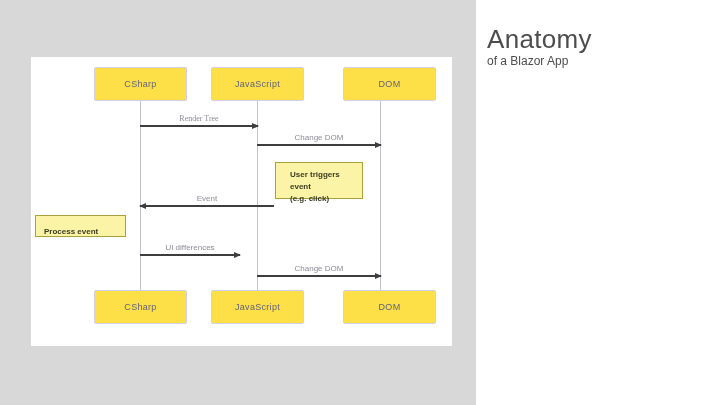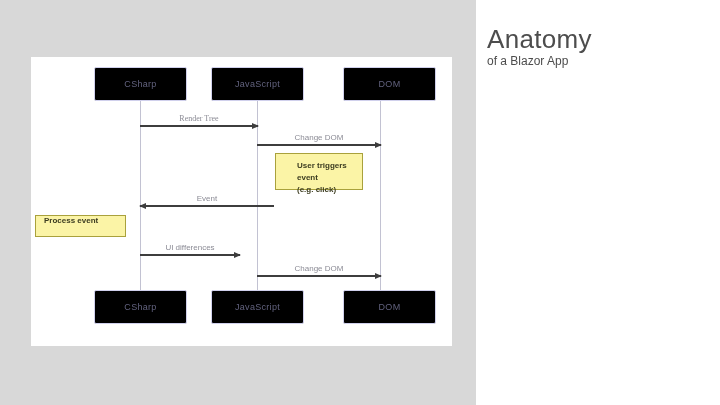--- a/index.html
+++ b/index.html
@@ -13,21 +13,21 @@
 
   
   .backdrop { position: absolute; left: 0; top: 0; width: 476px; height: 405px; background: #d8d8d8; }
 
   
   .canvas { position: absolute; left: 31px; top: 57px; width: 421px; height: 289px; background: #ffffff; }
 
   
   .actor {
     position: absolute; width: 93px; height: 34px;
-    background: #000000; border: 1px solid #d0d0ec; border-radius: 2px;
+    background: #fde047; border: 1px solid #d0d0ec; border-radius: 2px;
     display: flex; align-items: center; justify-content: center;
     font-size: 9px; color: #62627e; letter-spacing: 0.3px;
     box-sizing: border-box;
   }
   .actor.top { top: 10px; }
   .actor.bottom { top: 233px; }
   .a-csharp { left: 63px; }
   .a-js { left: 180px; }
   .a-dom { left: 303px; margin-left: 9px; }
 
@@ -60,22 +60,22 @@
   .m4 { left: 109px; width: 100px; top: 186px; }
   .m5 { left: 226px; width: 124px; top: 207px; }
 
   
   .note {
     position: absolute;
     background: #fbf4a6; border: 1px solid #a9a13c;
     font-size: 8px; font-weight: bold; color: #3c3c20;
     box-sizing: border-box;
   }
-  .note-user { left: 244px; top: 96px; width: 88px; height: 37px; padding: 6px 0 0 21px; line-height: 12px; }
-  .note-process { left: 4px; top: 158px; width: 91px; height: 22px; display: flex; align-items: flex-start; padding-left: 8px; }
+  .note-user { left: 244px; top: 105px; width: 88px; height: 37px; padding: 6px 0 0 14px; line-height: 12px; }
+  .note-process { left: 4px; top: 158px; width: 91px; height: 22px; display: flex; align-items: flex-end; padding-left: 8px; }
   .slide-title {
     position: absolute; left: 487px; top: 24px;
     font-size: 26px; font-weight: 300; color: #4d4d4d; letter-spacing: 0.3px;
     white-space: nowrap;
   }
   .slide-subtitle {
     position: absolute; left: 487px; top: 54px;
     font-size: 12px; color: #4d4d4d; white-space: nowrap;
   }
   .section-heading {

